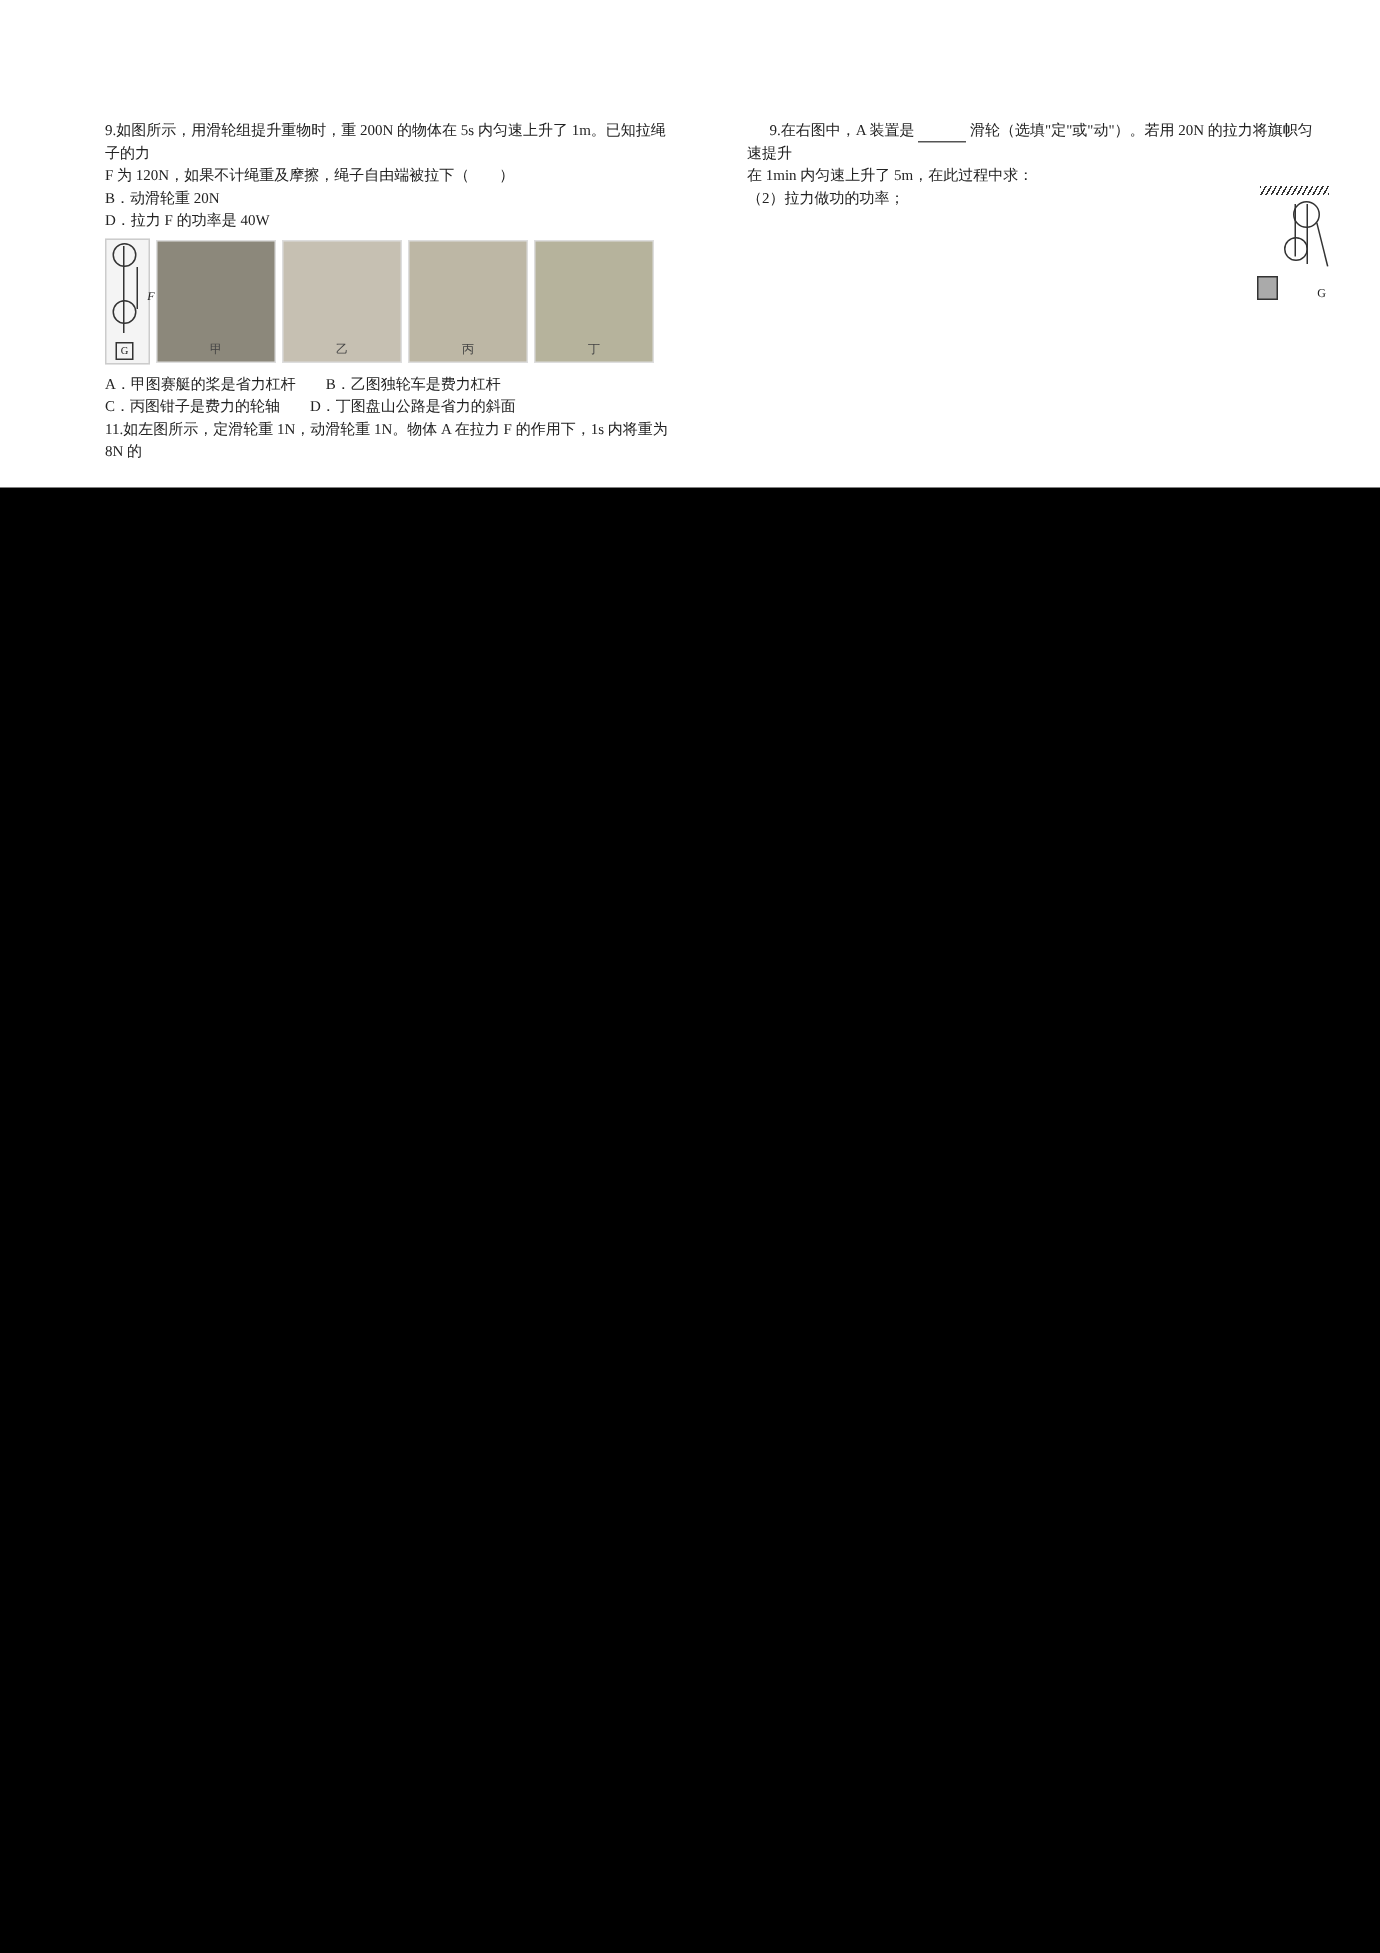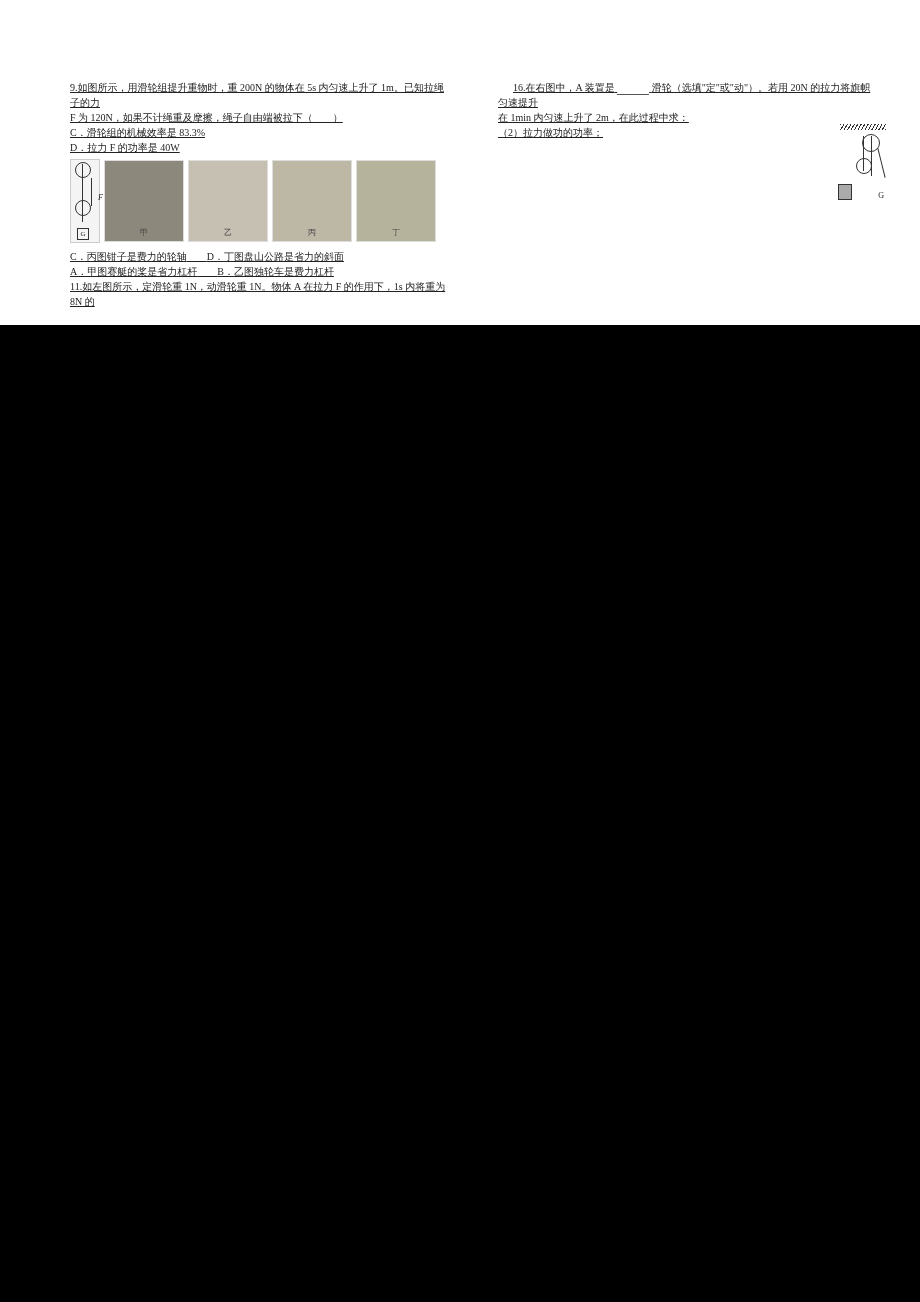--- a/index.html
+++ b/index.html
@@ -29,21 +29,20 @@
   }
   .col {
     width: 380px;
     font-size: 10px;
     line-height: 1.5;
     color: #222;
     position: relative;
   }
   .line {
     display: block;
-    text-decoration: underline;
   }
   .indent {
     text-indent: 1.5em;
   }
   .images-row {
     display: flex;
     align-items: center;
     margin: 4px 0 6px 0;
     gap: 4px;
   }
@@ -173,21 +172,21 @@
 </style>
 </head>
 <body>
 
 <div class="page">
   <div class="cols">
 
     <div class="col">
       <span class="line">9.如图所示，用滑轮组提升重物时，重 200N 的物体在 5s 内匀速上升了 1m。已知拉绳子的力</span>
       <span class="line">F 为 120N，如果不计绳重及摩擦，绳子自由端被拉下（　　）</span>
-      <span class="line">C．滑轮组的机械效率是 83.3%</span>
+      <span class="line">B．动滑轮重 20N</span>
       <span class="line">D．拉力 F 的功率是 40W</span>
 
       <div class="images-row">
         <div class="pulley-diagram">
           <div class="top"></div>
           <div class="rope"></div>
           <div class="rope2"></div>
           <div class="bottom"></div>
           <div class="weight">G</div>
           <span class="f">F</span>
@@ -200,40 +199,40 @@
         </div>
         <div class="diagram" style="width:80px;height:82px;background:#bdb7a5;">
           <span>丙</span>
         </div>
         <div class="diagram" style="width:80px;height:82px;background:#b6b39c;">
           <span>丁</span>
         </div>
       </div>
 
       <span class="line">
+        <span>A．甲图赛艇的桨是省力杠杆</span>
+        &nbsp;&nbsp;&nbsp;&nbsp;&nbsp;&nbsp;
+        <span>B．乙图独轮车是费力杠杆</span>
+      </span>
+      <span class="line">
         <span>C．丙图钳子是费力的轮轴</span>
         &nbsp;&nbsp;&nbsp;&nbsp;&nbsp;&nbsp;
         <span>D．丁图盘山公路是省力的斜面</span>
       </span>
-      <span class="line">
-        <span>A．甲图赛艇的桨是省力杠杆</span>
-        &nbsp;&nbsp;&nbsp;&nbsp;&nbsp;&nbsp;
-        <span>B．乙图独轮车是费力杠杆</span>
-      </span>
       <span class="line">11.如左图所示，定滑轮重 1N，动滑轮重 1N。物体 A 在拉力 F 的作用下，1s 内将重为 8N 的</span>
     </div>
 
     <div class="col right-col">
       <span class="line indent">
-        <span>16.在右图中，A 装置是</span>
+        <span>9.在右图中，A 装置是</span>
         <span class="blank"></span>
         <span>滑轮（选填"定"或"动"）。若用 20N 的拉力将旗帜匀速提升</span>
       </span>
 
-      <span class="line">在 1min 内匀速上升了 2m，在此过程中求：</span>
+      <span class="line">在 1min 内匀速上升了 5m，在此过程中求：</span>
       <span class="line">（2）拉力做功的功率；</span>
 
       <div class="right-diagram">
         <div class="hatch"></div>
         <div class="fixed"></div>
         <div class="moving"></div>
         <div class="rope1"></div>
         <div class="rope2"></div>
         <div class="rope3"></div>
         <div class="weight"></div>

